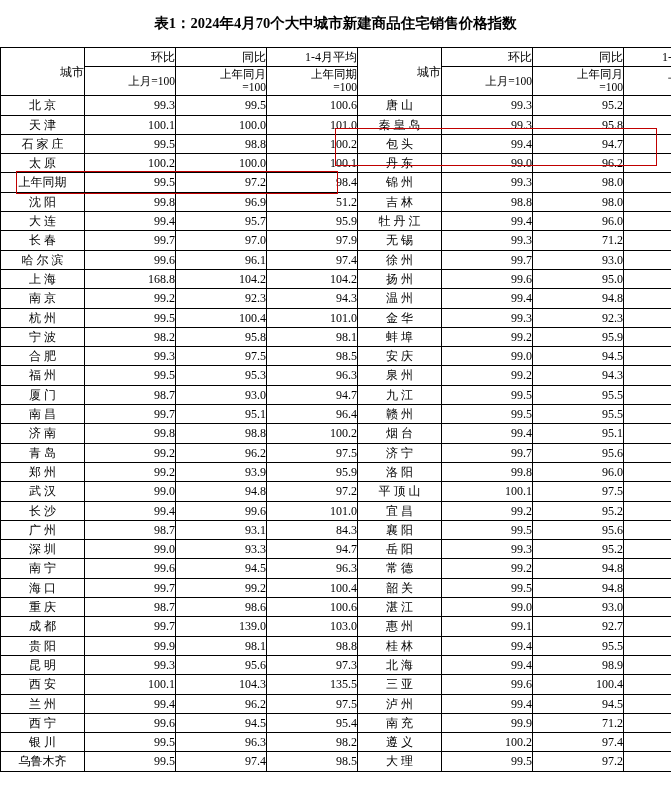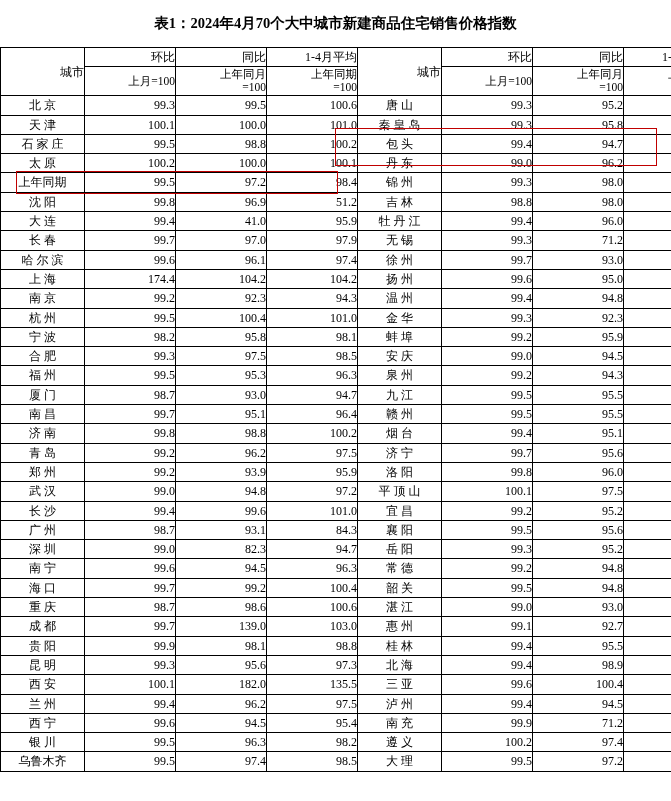--- a/index.html
+++ b/index.html
@@ -179,21 +179,21 @@
           <td class="num">96.9</td>
           <td class="num">51.2</td>
           <td class="city">吉 林</td>
           <td class="num">98.8</td>
           <td class="num">98.0</td>
           <td class="num">99.3</td>
         </tr>
         <tr>
           <td class="city">大 连</td>
           <td class="num">99.4</td>
-          <td class="num">41.0</td>
+          <td class="num">95.7</td>
           <td class="num">95.9</td>
           <td class="city">牡 丹 江</td>
           <td class="num">99.4</td>
           <td class="num">96.0</td>
           <td class="num">96.4</td>
         </tr>
         <tr>
           <td class="city">长 春</td>
           <td class="num">99.7</td>
           <td class="num">97.0</td>
@@ -208,21 +208,21 @@
           <td class="num">99.6</td>
           <td class="num">96.1</td>
           <td class="num">97.4</td>
           <td class="city">徐 州</td>
           <td class="num">99.7</td>
           <td class="num">93.0</td>
           <td class="num">94.7</td>
         </tr>
         <tr>
           <td class="city">上 海</td>
-          <td class="num">174.4</td>
+          <td class="num">168.8</td>
           <td class="num">104.2</td>
           <td class="num">104.2</td>
           <td class="city">扬 州</td>
           <td class="num">99.6</td>
           <td class="num">95.0</td>
           <td class="num">96.0</td>
         </tr>
         <tr>
           <td class="city">南 京</td>
           <td class="num">99.2</td>
@@ -349,21 +349,21 @@
           <td class="num">93.1</td>
           <td class="num">84.3</td>
           <td class="city">襄 阳</td>
           <td class="num">99.5</td>
           <td class="num">95.6</td>
           <td class="num">96.6</td>
         </tr>
         <tr>
           <td class="city">深 圳</td>
           <td class="num">99.0</td>
-          <td class="num">82.3</td>
+          <td class="num">93.3</td>
           <td class="num">94.7</td>
           <td class="city">岳 阳</td>
           <td class="num">99.3</td>
           <td class="num">95.2</td>
           <td class="num">96.2</td>
         </tr>
         <tr>
           <td class="city">南 宁</td>
           <td class="num">99.6</td>
           <td class="num">94.5</td>
@@ -419,21 +419,21 @@
           <td class="num">95.6</td>
           <td class="num">97.3</td>
           <td class="city">北 海</td>
           <td class="num">99.4</td>
           <td class="num">98.9</td>
           <td class="num">99.9</td>
         </tr>
         <tr>
           <td class="city">西 安</td>
           <td class="num">100.1</td>
-          <td class="num">182.0</td>
+          <td class="num">104.3</td>
           <td class="num">135.5</td>
           <td class="city">三 亚</td>
           <td class="num">99.6</td>
           <td class="num">100.4</td>
           <td class="num">101.5</td>
         </tr>
         <tr>
           <td class="city">兰 州</td>
           <td class="num">99.4</td>
           <td class="num">96.2</td>

